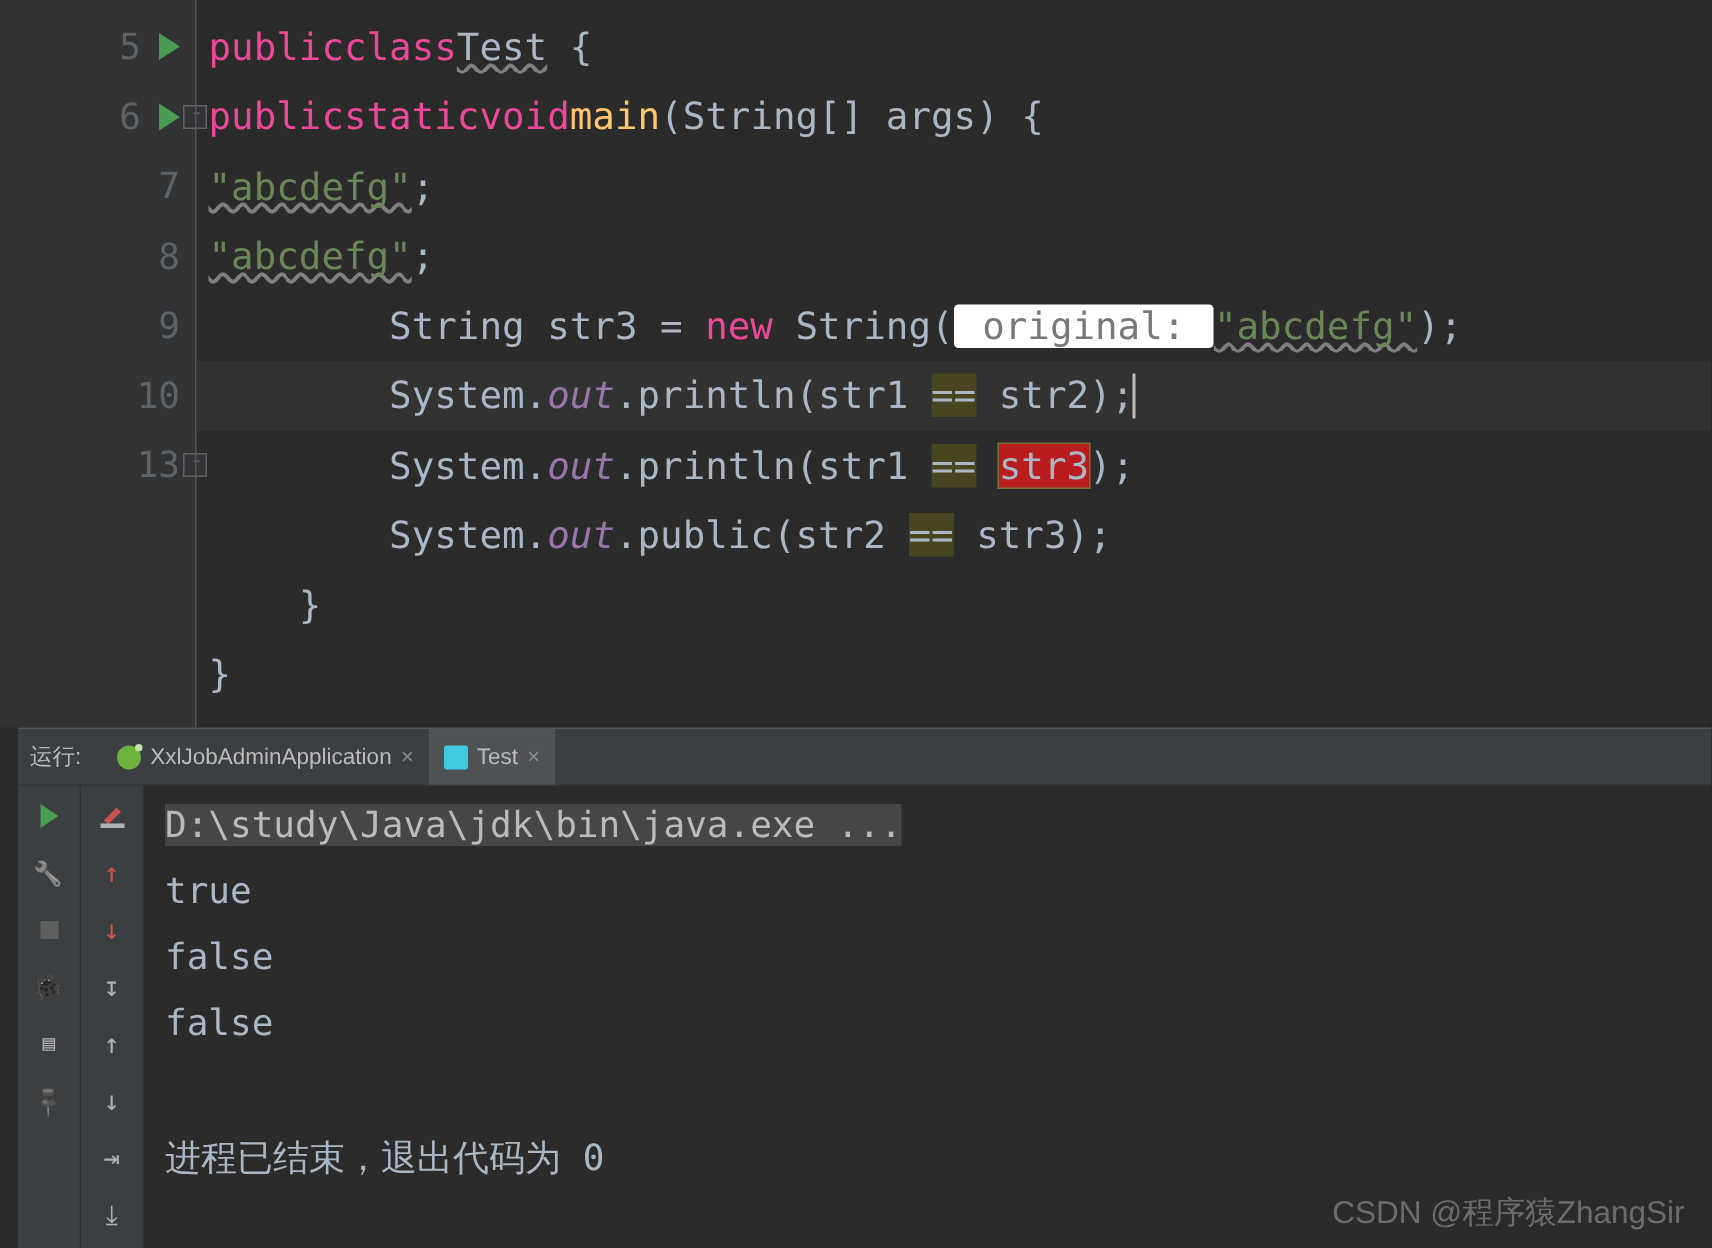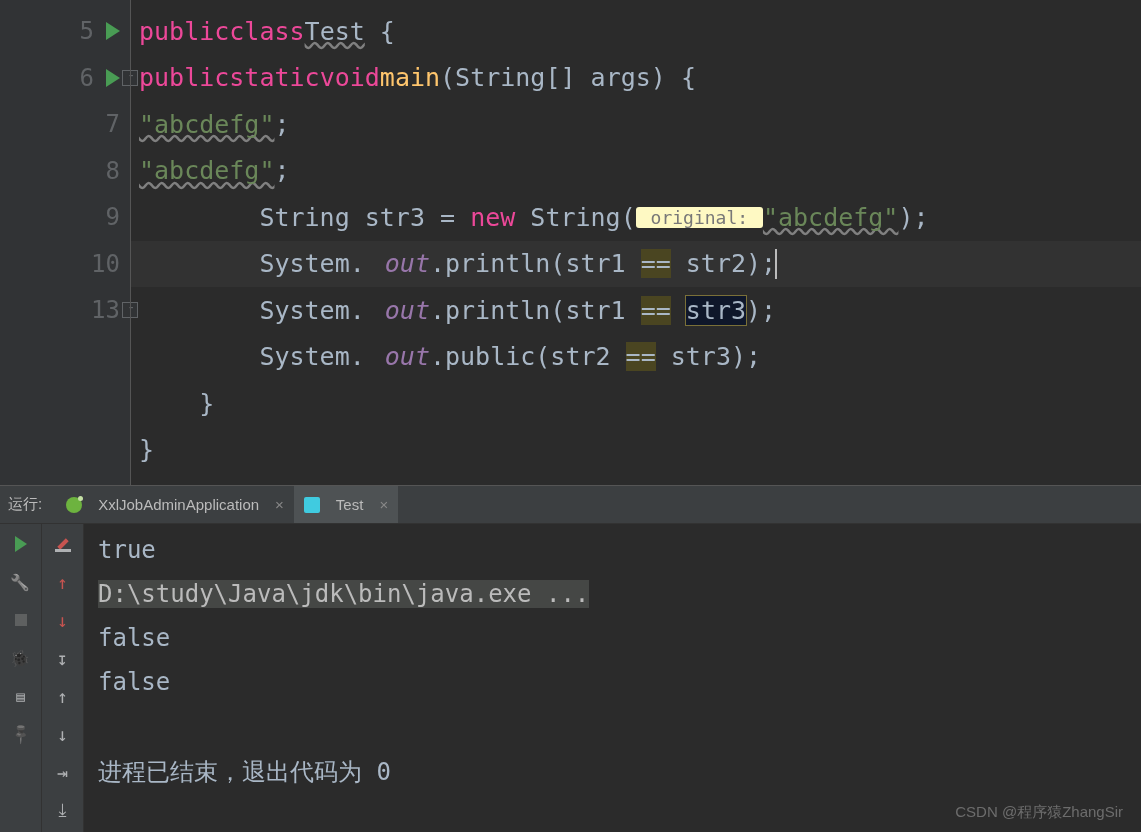--- a/index.html
+++ b/index.html
@@ -87,62 +87,63 @@
 
 .code-line.active {
   background: #323232;
 }
 
 .kw { color: #ec4899; }
 .cls { color: #a9b7c6; text-decoration: wavy underline #808080; text-decoration-skip-ink: none; }
 .fn { color: #ffc66d; }
 .str { color: #6a8759; }
 .str-wavy { text-decoration: wavy underline #808080; text-decoration-skip-ink: none; }
-.field { color: #9876aa; font-style: italic; margin-left: 20px; }
-.param-hint { color: #787878; background: #fef9c3; padding: 0 4px; border-radius: 3px; font-size: 18px; }
+.field { color: #9876aa; font-style: italic; }
+.param-hint { color: #787878; background: #ffffff; padding: 0 4px; border-radius: 3px; font-size: 25px; }
 .highlight-occ { background: #4a4521; }
-.highlight-occ-strong { background: #0f172a; box-shadow: 0 0 0 1px #7a7038; }
+.highlight-occ-strong { background: #b91c1c; box-shadow: 0 0 0 1px #7a7038; }
 
 .caret {
   display: inline-block;
   width: 2px;
   height: 30px;
   background: #bbbbbb;
   vertical-align: middle;
   margin-left: -1px;
 }
 
 
 .run-panel {
   flex: 1;
   display: flex;
   flex-direction: column;
   background: #2b2b2b;
   border-top: 1px solid #555;
+  margin-left: 12px;
 }
 
 .run-tabs {
   height: 38px;
   background: #3c3f41;
   display: flex;
   align-items: center;
   padding-left: 8px;
   font-family: sans-serif;
   font-size: 15px;
   color: #bbb;
   border-bottom: 1px solid #323232;
 }
 
 .run-label { margin-right: 14px; }
 
 .tab {
   display: flex;
   align-items: center;
   padding: 0 10px;
-  gap: 16px;
+  gap: 6px;
   height: 100%;
 }
 .tab.active {
   background: #4e5254;
 }
 
 .close-x { color: #888; cursor: pointer; }
 .spring-icon {
   width: 16px; height: 16px;
   background: #6db33f;
@@ -214,21 +215,21 @@
   background: #454745;
   display: inline-block;
   color: #bbb;
 }
 
 .watermark {
   position: absolute;
   right: 18px;
   bottom: 10px;
   color: #888;
-  font-size: 15px;
+  font-size: 21px;
   font-family: sans-serif;
   opacity: 0.7;
 }
 </style>
 </head>
 <body>
 
 <div class="editor-area">
   <div class="gutter">
     <div class="gutter-row">
@@ -304,22 +305,22 @@
         </span>
       <span class="tool-btn red-arrow-up">↑</span>
       <span class="tool-btn red-arrow-down">↓</span>
       <span class="tool-btn item-icon">↧</span>
       <span class="tool-btn item-icon">↑</span>
       <span class="tool-btn item-icon">↓</span>
       <span class="tool-btn item-icon">⇥</span>
       <span class="tool-btn item-icon">⤓</span>
     </div>
     <div class="console">
+      <div class="console-line"><span class="console-cmd">D:\study\Java\jdk\bin\java.exe ...</span></div>
       <div class="console-line">true</div>
-      <div class="console-line"><span class="console-cmd">D:\study\Java\jdk\bin\java.exe ...</span></div>
       <div class="console-line">false</div>
       <div class="console-line">false</div>
       <div class="console-line">&nbsp;</div>
       <div class="console-line">进程已结束，退出代码为 0</div>
     </div>
   </div>
 </div>
 
 <div class="watermark">CSDN @程序猿ZhangSir</div>
 

